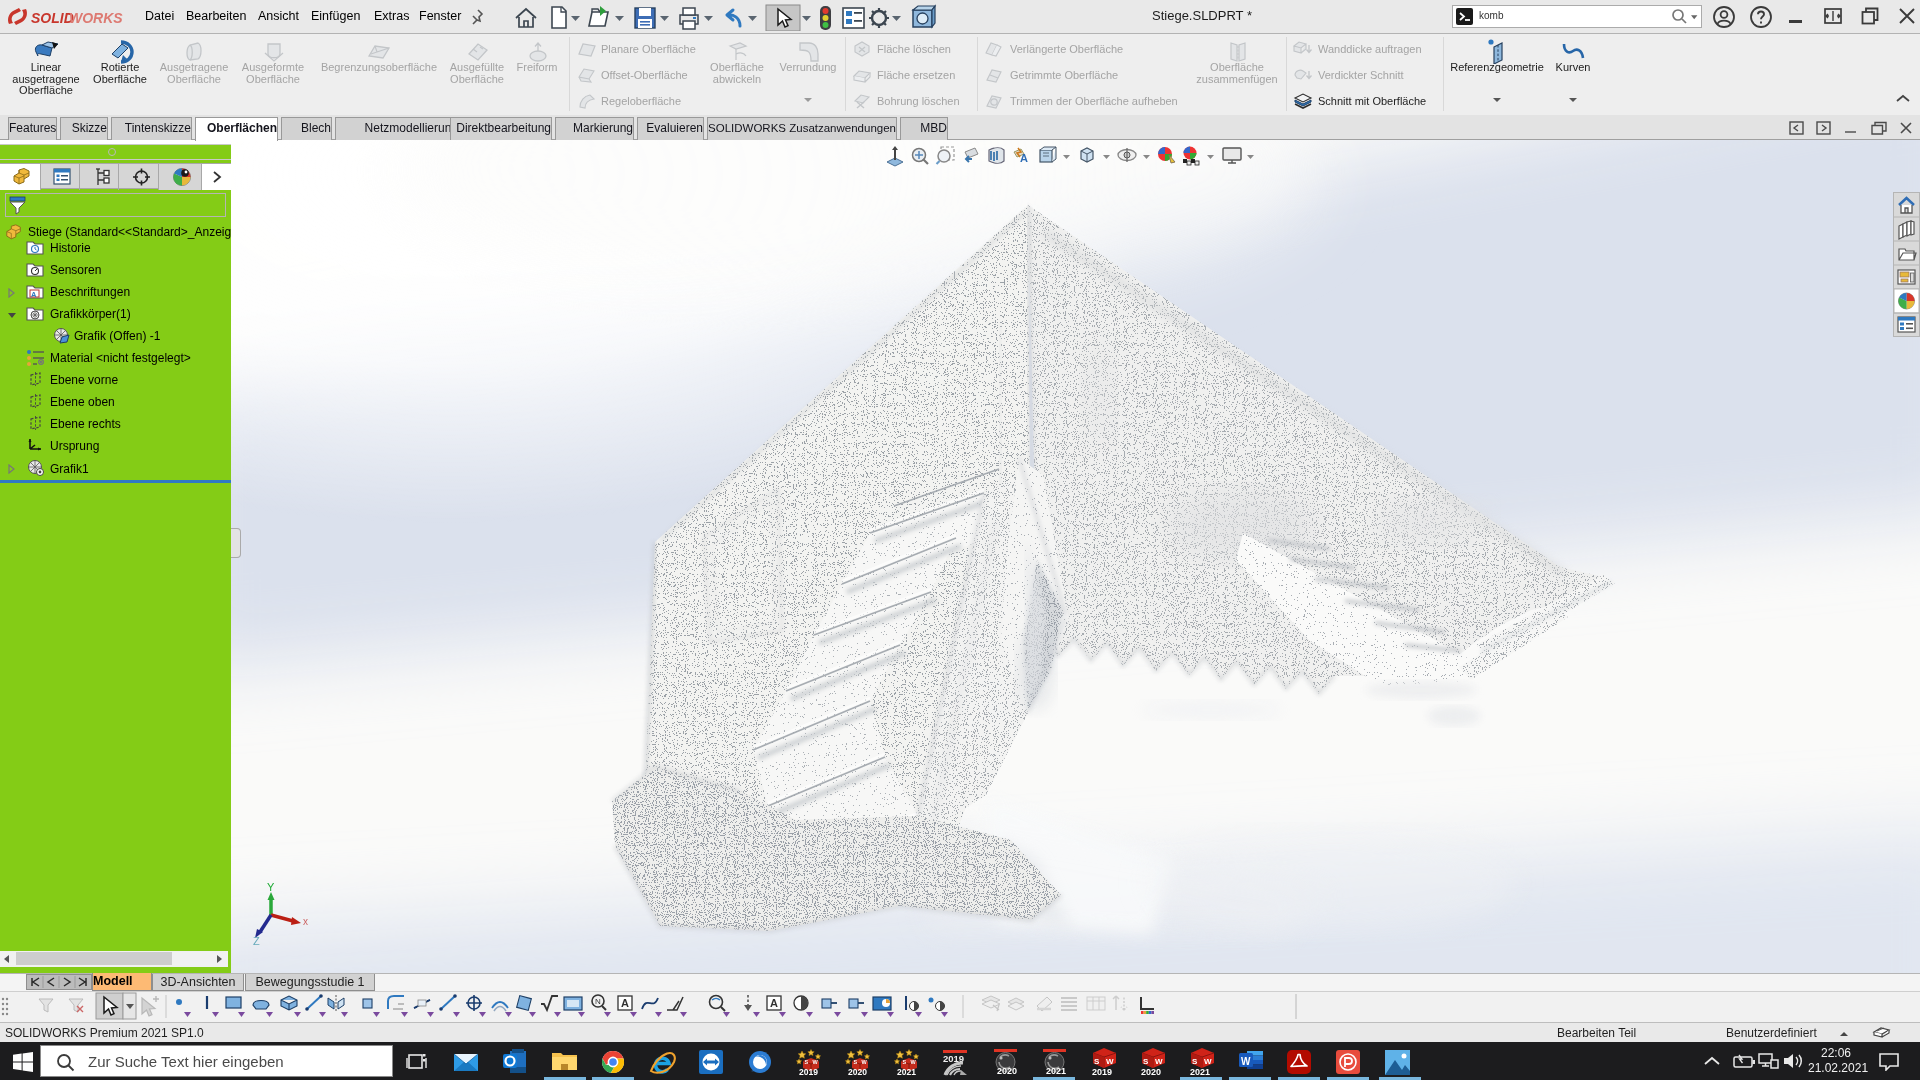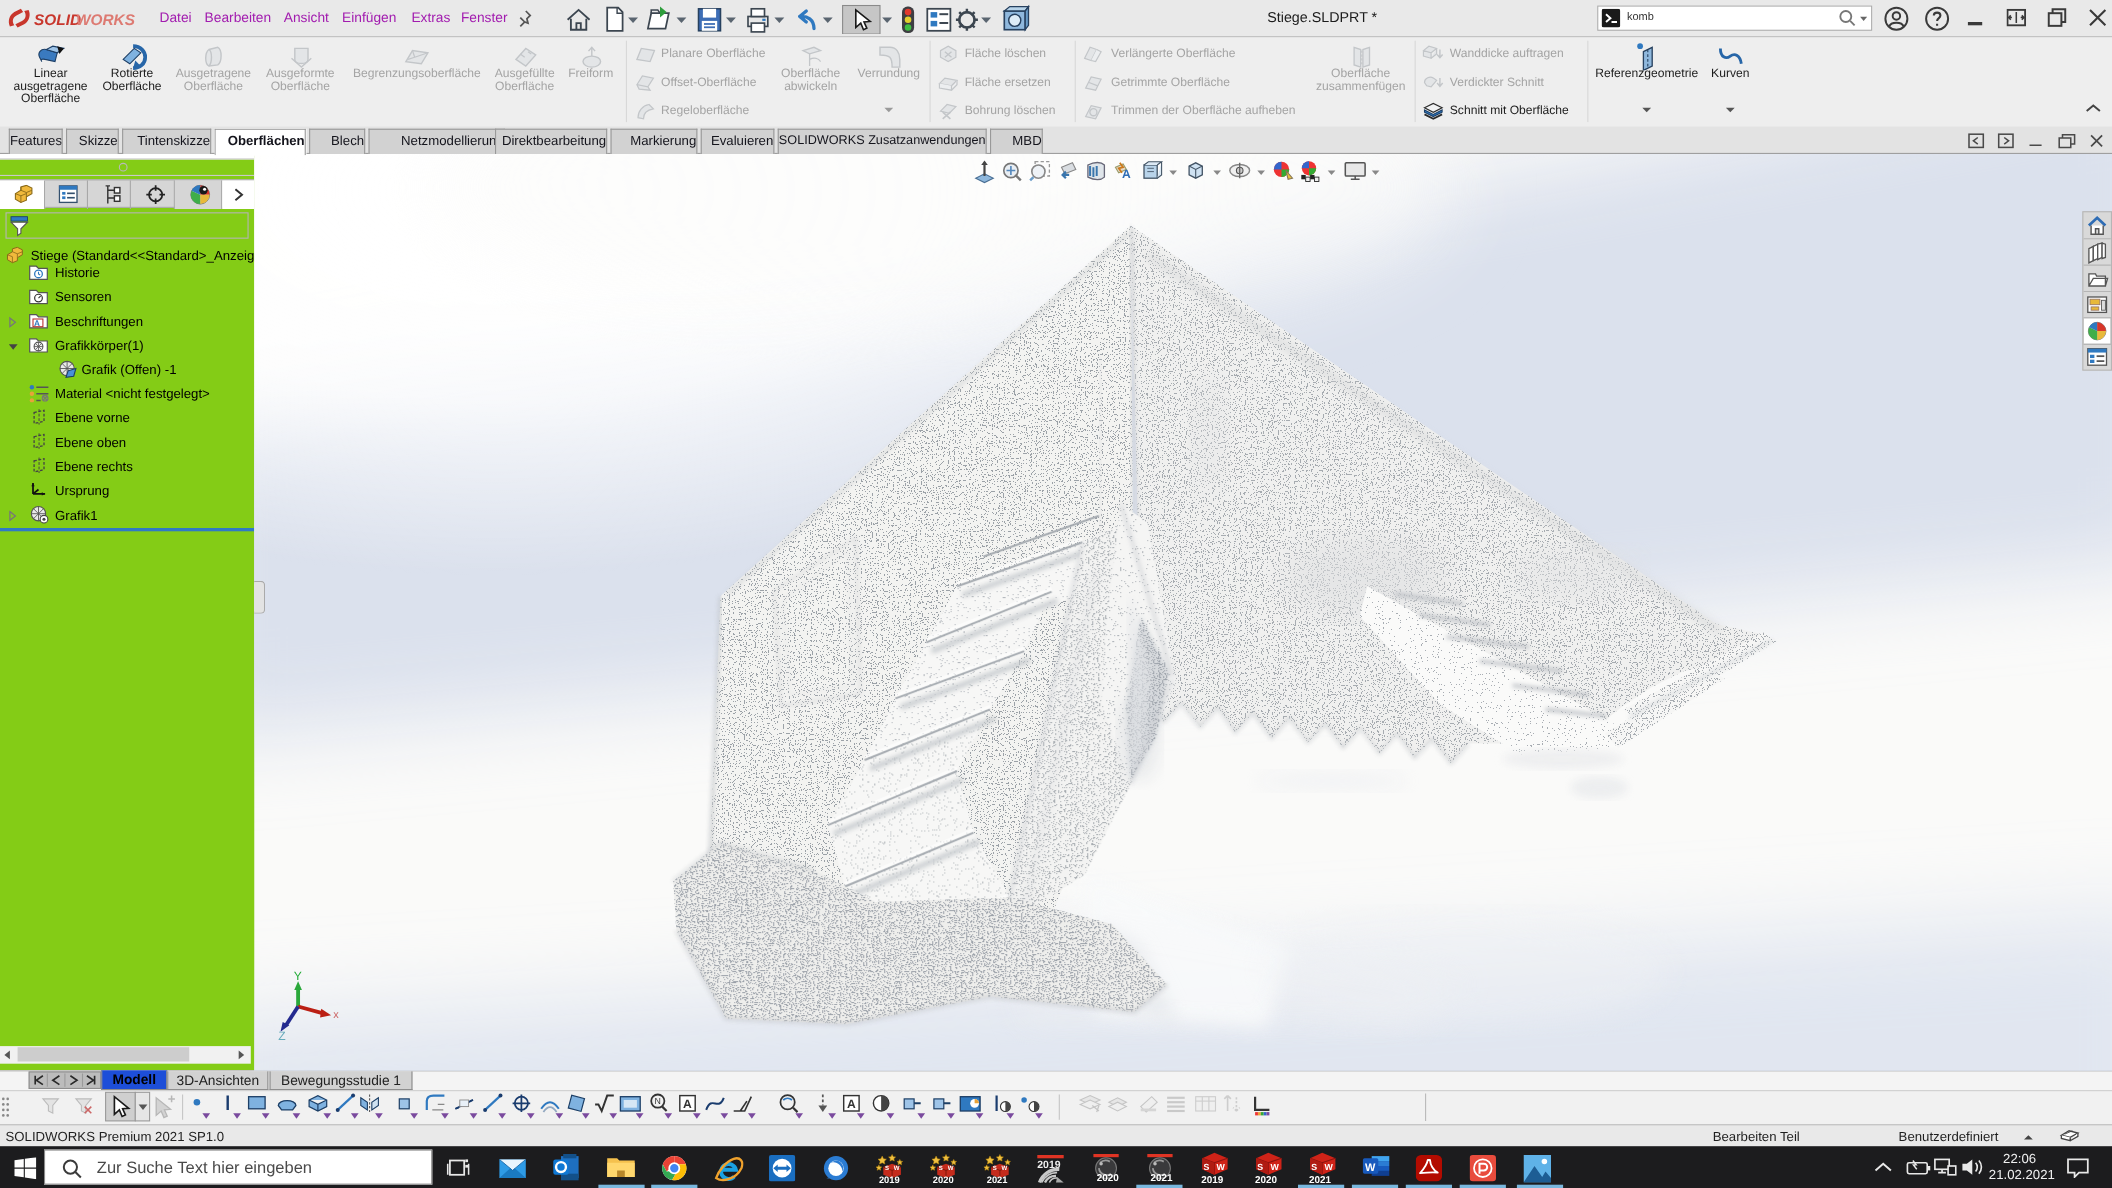--- a/index.html
+++ b/index.html
@@ -5,21 +5,21 @@
 .abs{position:absolute}
 #titlebar{position:absolute;left:0;top:0;width:1920px;height:34px;background:#e9e9e9;border-bottom:1px solid #b3b3b3}
 #ribbon{position:absolute;left:0;top:34px;width:1920px;height:81px;background:#eeeeee}
 #tabrow{position:absolute;left:0;top:115px;width:1920px;height:25px;background:#e3e3e3;border-bottom:1px solid #9f9f9f}
 #leftpanel{position:absolute;left:0;top:140px;width:243px;height:833px;background:#84cc16;border-right:1px solid #9a9a9a}
 #viewport{position:absolute;left:231px;top:140px;width:1689px;height:833px;overflow:hidden}
 #modeltabs{position:absolute;left:0;top:973px;width:1920px;height:18px;background:#f4f4f4}
 #sketchbar{position:absolute;left:0;top:991px;width:1920px;height:31px;background:#f1f1f1;border-top:1px solid #cfcfcf}
 #statusbar{position:absolute;left:0;top:1022px;width:1920px;height:20px;background:#e9e9e9;border-top:1px solid #bdbdbd;font-size:12px;color:#1f1f1f}
 #taskbar{position:absolute;left:0;top:1042px;width:1920px;height:38px;background:#1c1c1e}
-.menu{font-size:12.5px;color:#a21caf}
+.menu{font-size:12.5px;color:#000000}
 .rlabel{font-size:11px;color:#a4a4a4;text-align:center;line-height:11.5px}
 .rlabel.en{color:#1c1c1c}
 .rsmall{font-size:11px;color:#a4a4a4;white-space:nowrap}
 .rsmall.en{color:#1c1c1c}
 .tab{position:absolute;top:2px;height:23px;background:#d2d2d2;border:1px solid #999;border-bottom:none;font-size:12px;color:#14141c;text-align:right;line-height:21px;white-space:nowrap;overflow:hidden}
 .tab.active{background:#fff;font-weight:bold;height:24px;z-index:2}
 .tree{font-size:12px;color:#000;white-space:nowrap}
 .sep{position:absolute;top:3px;width:1px;height:74px;background:#d8d8d8}
 </style></head>
 <body>
@@ -810,21 +810,21 @@
           <path d="M37 3 l6 4 l-6 4"></path>
           <path d="M59 3 v8 M52 3 l6 4 l-6 4"></path>
         </g>
         <g stroke="#9a9a9a" stroke-width="1">
           <line x1="16" y1="1" x2="16" y2="13"></line>
           <line x1="32" y1="1" x2="32" y2="13"></line>
           <line x1="48" y1="1" x2="48" y2="13"></line>
         </g>
       </svg>
 </div>
-<div class="abs" style="left:92px;top:0;width:60px;height:18px;background:#1d4ed8;border:1px solid #8e8e8e;border-top:none;font-size:12.5px;font-weight:bold;text-align:center;line-height:17px">Modell</div>
+<div class="abs" style="left:92px;top:0;width:60px;height:18px;background:#fdba74;border:1px solid #8e8e8e;border-top:none;font-size:12.5px;font-weight:bold;text-align:left;line-height:17px">Modell</div>
 <div class="abs" style="left:152px;top:1px;width:92px;height:17px;background:#d2d2d2;border:1px solid #8e8e8e;border-top:none;font-size:12.5px;color:#222;text-align:center;line-height:16px">3D-Ansichten</div>
 <div class="abs" style="left:245px;top:1px;width:130px;height:17px;background:#d2d2d2;border:1px solid #8e8e8e;border-top:none;font-size:12.5px;color:#222;text-align:center;line-height:16px">Bewegungsstudie 1</div>
 </div>
 <div id="sketchbar">
 <svg width="1400" height="30" viewBox="0 0 1400 30">
 <g fill="#888">
         <circle cx="3" cy="7" r="1.2"></circle>
         <circle cx="3" cy="12" r="1.2"></circle>
         <circle cx="3" cy="17" r="1.2"></circle>
         <circle cx="3" cy="22" r="1.2"></circle>

